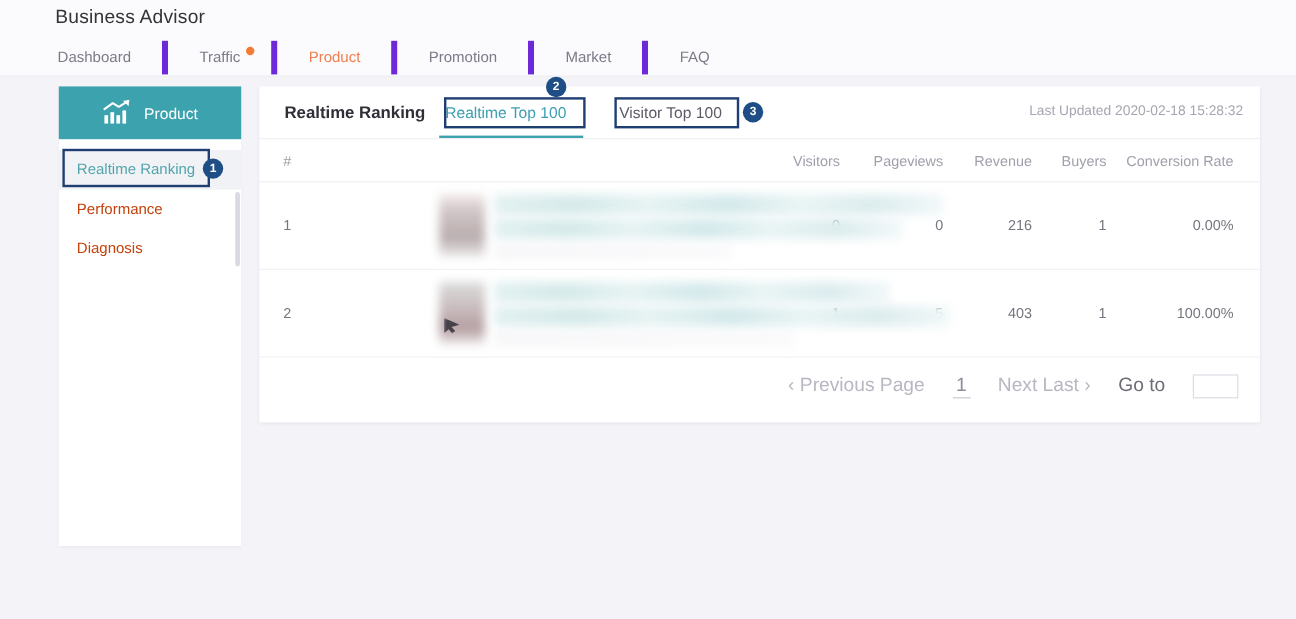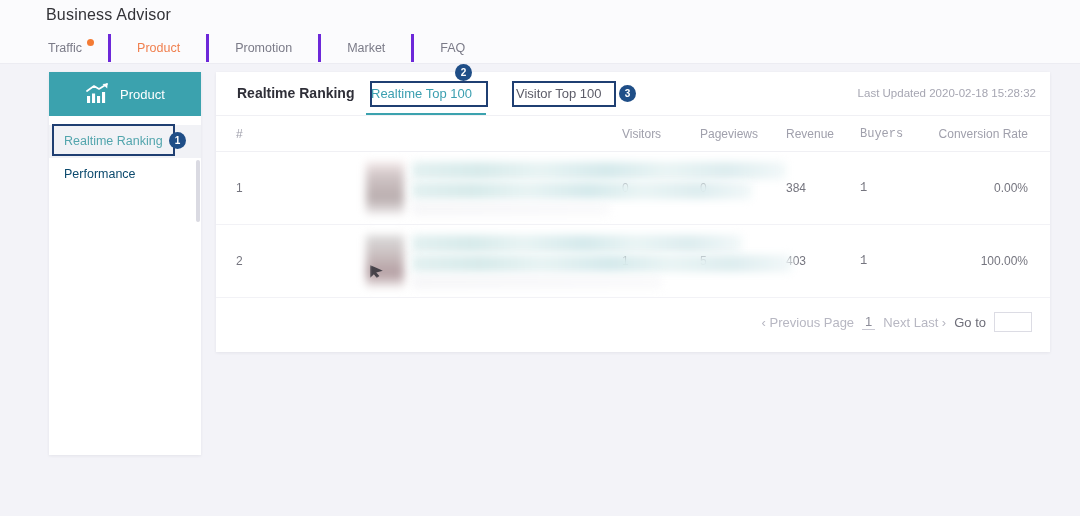--- a/index.html
+++ b/index.html
@@ -28,21 +28,21 @@
   .navbar {
     position: absolute; left: 34px; top: 34px; height: 28px;
     display: flex; align-items: center;
   }
   .nav-item {
     position: relative;
     font-size: 12.5px; color: #7b7b88;
     padding: 0 26px;
     line-height: 28px;
     white-space: nowrap;
-    border-left: 3px solid #6d28d9;
+    border-left: 5px solid #6d28d9;
   }
   .nav-item:first-child { border-left: none; padding-left: 14px; }
   .nav-item.active { color: #f08050; }
   .nav-dot {
     position: absolute; right: 14px; top: 5px;
     width: 7px; height: 7px; border-radius: 50%;
     background: #f47b34;
   }
 
   
@@ -56,21 +56,21 @@
     height: 44px; background: #3ba2ae;
     display: flex; align-items: center; justify-content: center;
     gap: 9px;
   }
   .sidebar-head .label { color: #ffffff; font-size: 13px; }
   .chart-icon { width: 26px; height: 22px; display: block; }
   .sidebar-list { padding-top: 9px; position: relative; }
   .side-item {
     height: 33px; line-height: 33px;
     padding-left: 15px;
-    font-size: 12.5px; color: #0c4a6e;
+    font-size: 12.5px; color: #c2410c;
   }
   .side-item.active {
     color: #52a5ad;
     background: #f1f2f6;
   }
   .side-scroll {
     position: absolute; right: 1px; top: 44px;
     width: 4px; height: 62px; background: #dadae2; border-radius: 2px;
   }
 
@@ -108,24 +108,24 @@
   
   .tbl { position: absolute; left: 0; top: 44px; width: 834px; }
   .tr {
     position: relative; display: flex; align-items: center;
     border-bottom: 1px solid #f2f2f6;
   }
   .tr.head { height: 36px; border-bottom: 1px solid #f0f0f4; }
   .tr.body { height: 73px; }
   .c-rank  { width: 76px; padding-left: 20px; font-size: 12px; color: #8c8c98; }
   .c-prod  { flex: 1 1 auto; position: relative; height: 100%; }
-  .c-num   { width: 78px; font-size: 12px; color: #8c8c98; }
+  .c-num   { width: 78px; text-align: right; font-size: 12px; color: #8c8c98; }
   .c-num.w-pv  { width: 86px; }
   .c-num.w-rev { width: 74px; }
-  .c-num.w-buy { width: 62px; font-family: Liberation Mono, monospace; }
+  .c-num.w-buy { width: 62px; }
   .c-conv  { width: 128px; text-align: right; padding-right: 22px; font-size: 12px; color: #8c8c98; }
   .tr.head .c-rank, .tr.head .c-num, .tr.head .c-conv { color: #a0a0ac; font-size: 12px; }
   .tr.body .c-rank, .tr.body .c-num, .tr.body .c-conv { color: #75757f; }
 
   
   .blur-wrap { position: absolute; left: 74px; top: 8px; width: 420px; height: 58px; }
   .blur-thumb {
     position: absolute; left: 0; top: 2px; width: 38px; height: 52px;
     background: linear-gradient(180deg,#f3e9e9 0%,#cfc4c5 28%,#b9adae 70%,#ece9ea 100%);
     filter: blur(4px);
@@ -147,22 +147,22 @@
   .bl-b { top: 22px; height: 17px; width: 340px; }
   .bl-c { top: 42px; height: 14px; width: 198px; opacity: .45;
           background: linear-gradient(90deg,#ededf1,#f4f4f7); }
   .bl-a.r2 { width: 330px; }
   .bl-b.r2 { width: 380px; }
   .bl-c.r2 { width: 250px; }
 
   
   .pager {
     position: absolute; right: 18px; top: 240px;
-    display: flex; align-items: center; gap: 8px;
-    font-size: 13px; color: #b7b7c2;
+    display: flex; align-items: center; gap: 23px;
+    font-size: 16px; color: #b7b7c2;
   }
   .pg-num { color: #8d8d99; border-bottom: 1px solid #c9c9d3; padding: 0 3px; }
   .pg-goto { color: #6d6d78; }
   .pg-input {
     width: 38px; height: 20px;
     border: 1px solid #dcdce4; background: #fff;
     display: inline-block;
   }
 
   
@@ -184,20 +184,23 @@
 </style>
 </head>
 <body>
 
 <div id="app">
 
   <div class="topbar">
     <div class="app-title">Business Advisor</div>
 
     <div class="navbar">
+      <div class="nav-item">
+        <span>Dashboard</span>
+      </div>
       <div class="nav-item">
         <span>Traffic</span>
         <span class="nav-dot"></span>
       </div>
       <div class="nav-item active">
         <span>Product</span>
       </div>
       <div class="nav-item">
         <span>Promotion</span>
       </div>
@@ -221,20 +224,23 @@
         <rect x="17" y="9" width="3.1" height="11" fill="#ffffff"></rect>
       </svg>
       <span class="label">Product</span>
     </div>
     <div class="sidebar-list">
       <div class="side-item active">
         <span>Realtime Ranking</span>
       </div>
       <div class="side-item">
         <span>Performance</span>
+      </div>
+      <div class="side-item">
+        <span>Diagnosis</span>
       </div>
       <div class="side-scroll"></div>
     </div>
   </div>
 
   <div class="panel">
 
     <div class="panel-head">
       <div class="panel-title">Realtime Ranking</div>
       <div class="tab t-rev">Realtime Top 100</div>
@@ -260,21 +266,21 @@
         <div class="c-prod">
           <div class="blur-wrap">
             <div class="blur-thumb"></div>
             <div class="blur-line bl-a"></div>
             <div class="blur-line bl-b"></div>
             <div class="blur-line bl-c"></div>
           </div>
         </div>
         <div class="c-num">0</div>
         <div class="c-num w-pv">0</div>
-        <div class="c-num w-rev">384</div>
+        <div class="c-num w-rev">216</div>
         <div class="c-num w-buy">1</div>
         <div class="c-conv">0.00%</div>
       </div>
 
       <div class="tr body">
         <div class="c-rank">2</div>
         <div class="c-prod">
           <div class="blur-wrap">
             <div class="blur-thumb r2"></div>
             <div class="blur-cursor"></div>

